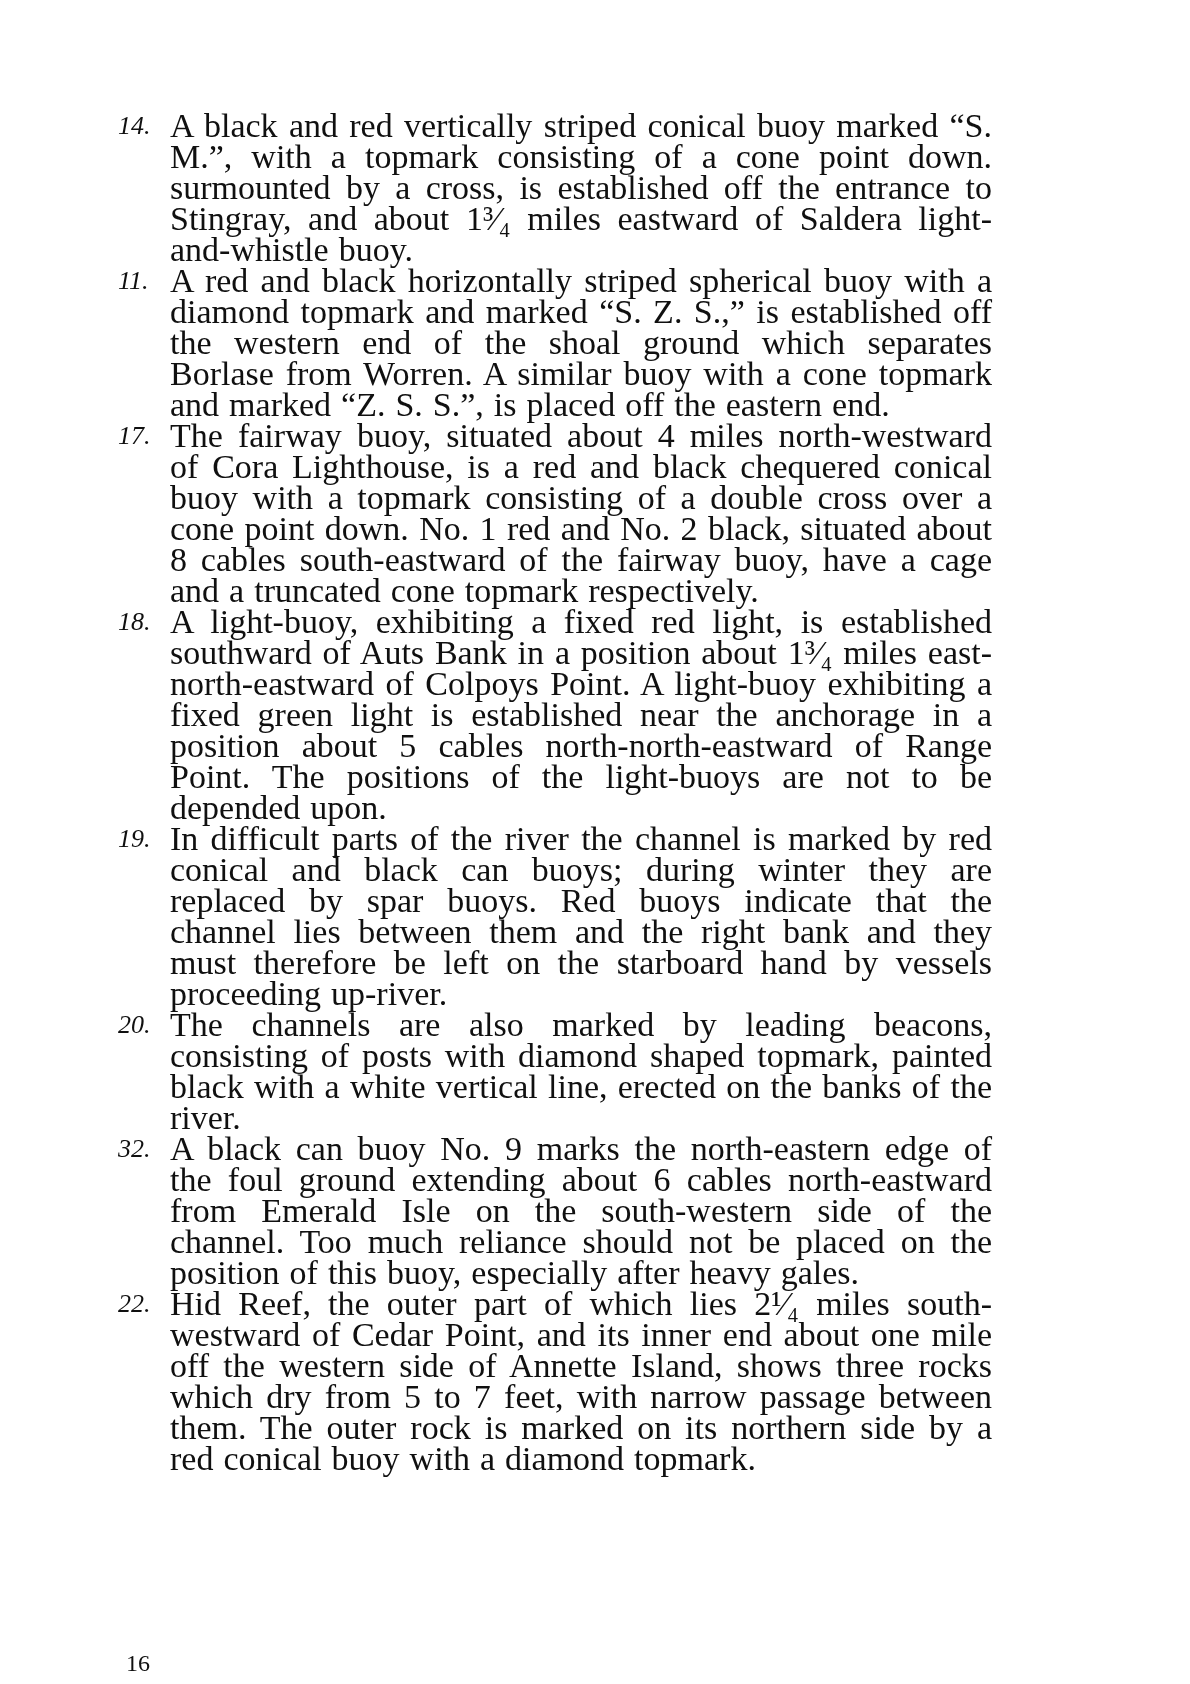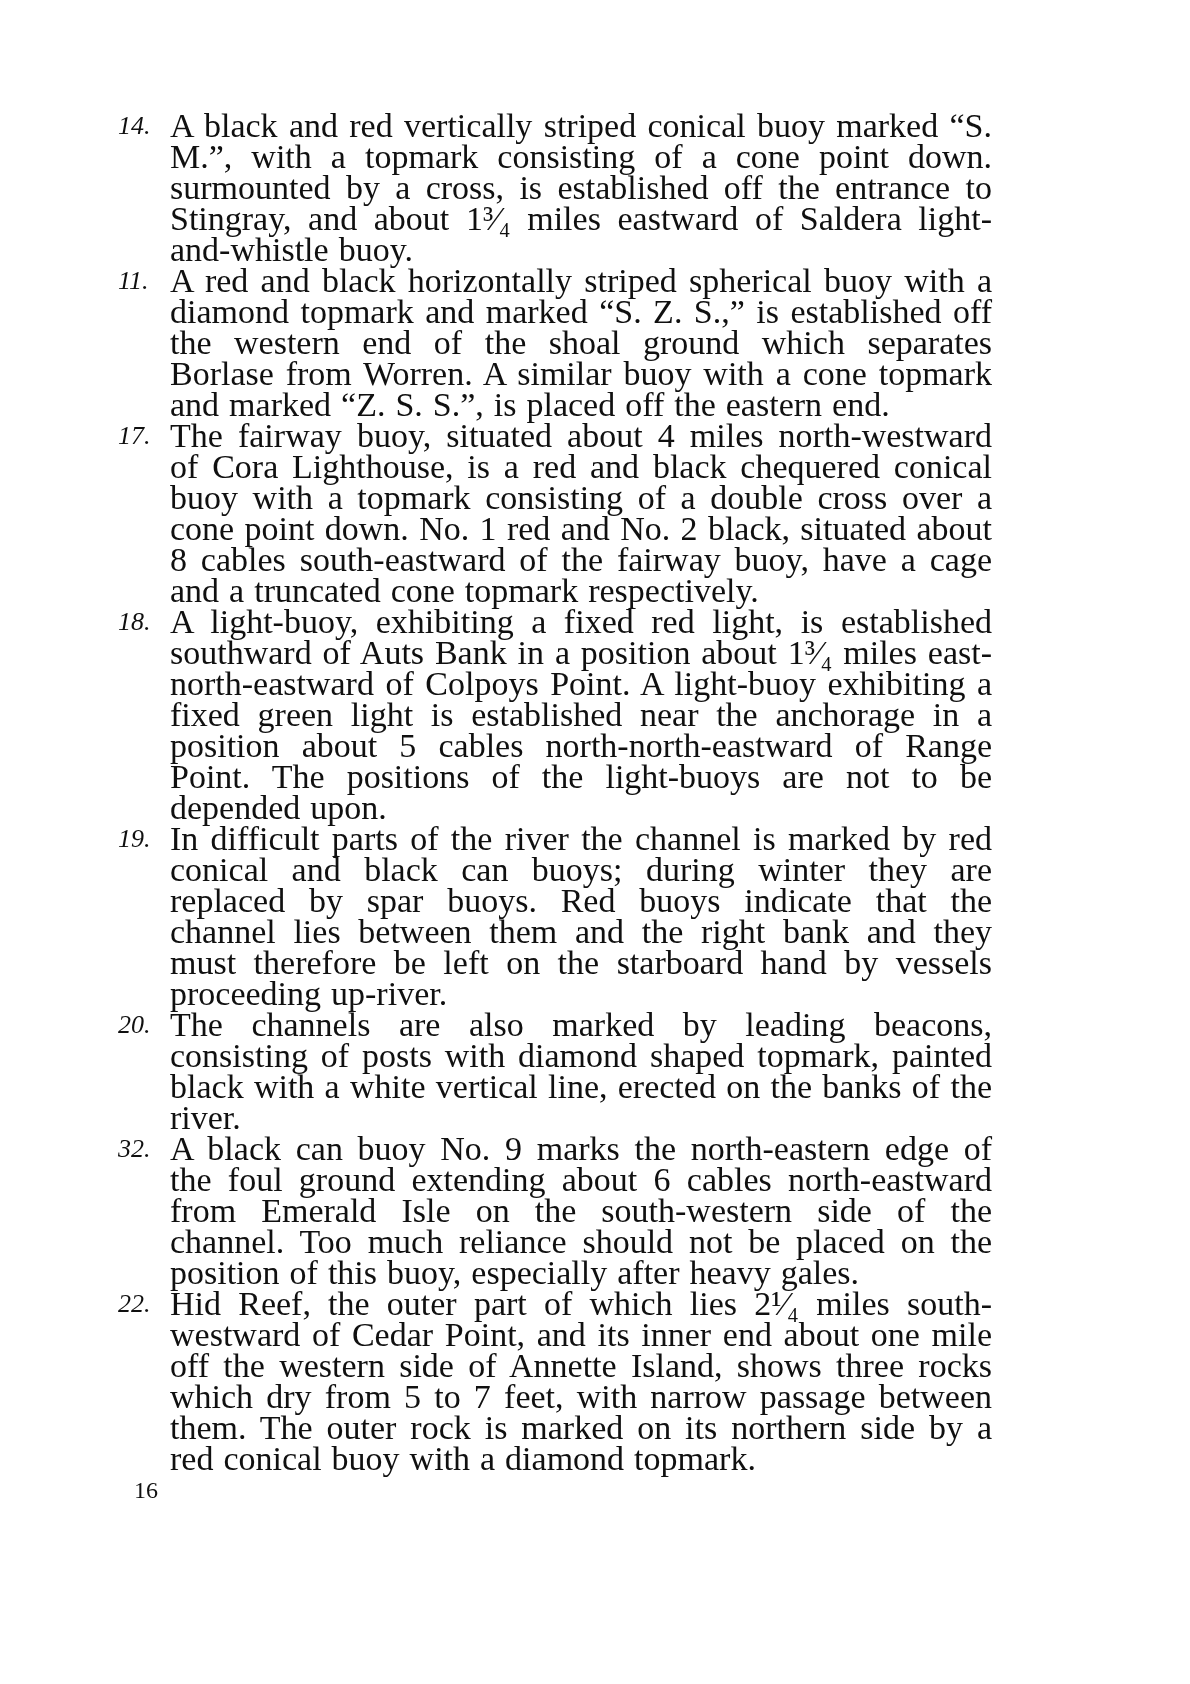--- a/index.html
+++ b/index.html
@@ -36,24 +36,23 @@
   .ptext {
     flex: 1 1 auto;
     font-size: 34px;
     line-height: 31px;
     text-align: justify;
     word-spacing: 1.5px;
   }
   .pagenum {
     position: absolute;
     left: 126px;
-    top: 1476px;
+    top: 1649px;
     font-size: 24px;
     line-height: 28px;
-    margin-left: 8px;
   }
 </style>
 </head>
 <body>
 
 <div class="content">
 
   <div class="para">
     <div class="pnum">14.</div>
     <div class="ptext">A black and red vertically striped conical buoy marked “S. M.”, with a topmark consisting of a cone point down. surmounted by a cross, is established off the entrance to Stingray, and about 1³⁄₄ miles eastward of Saldera light-and-whistle buoy.</div>

